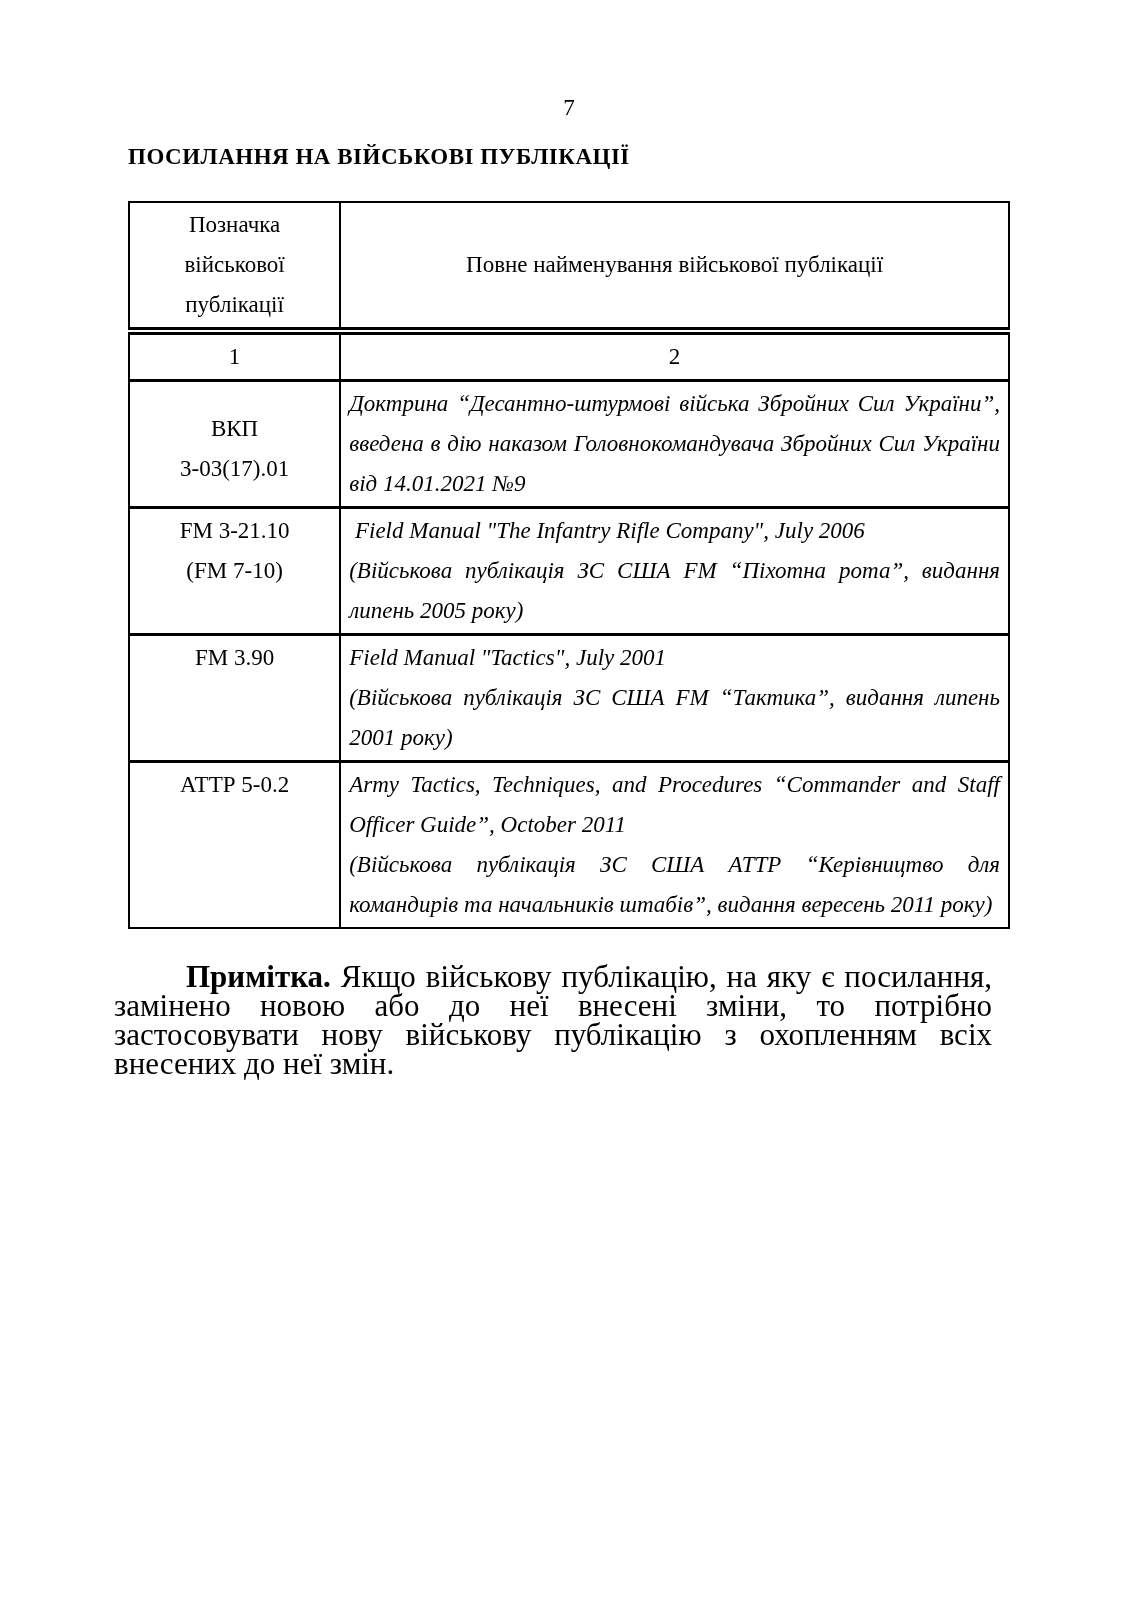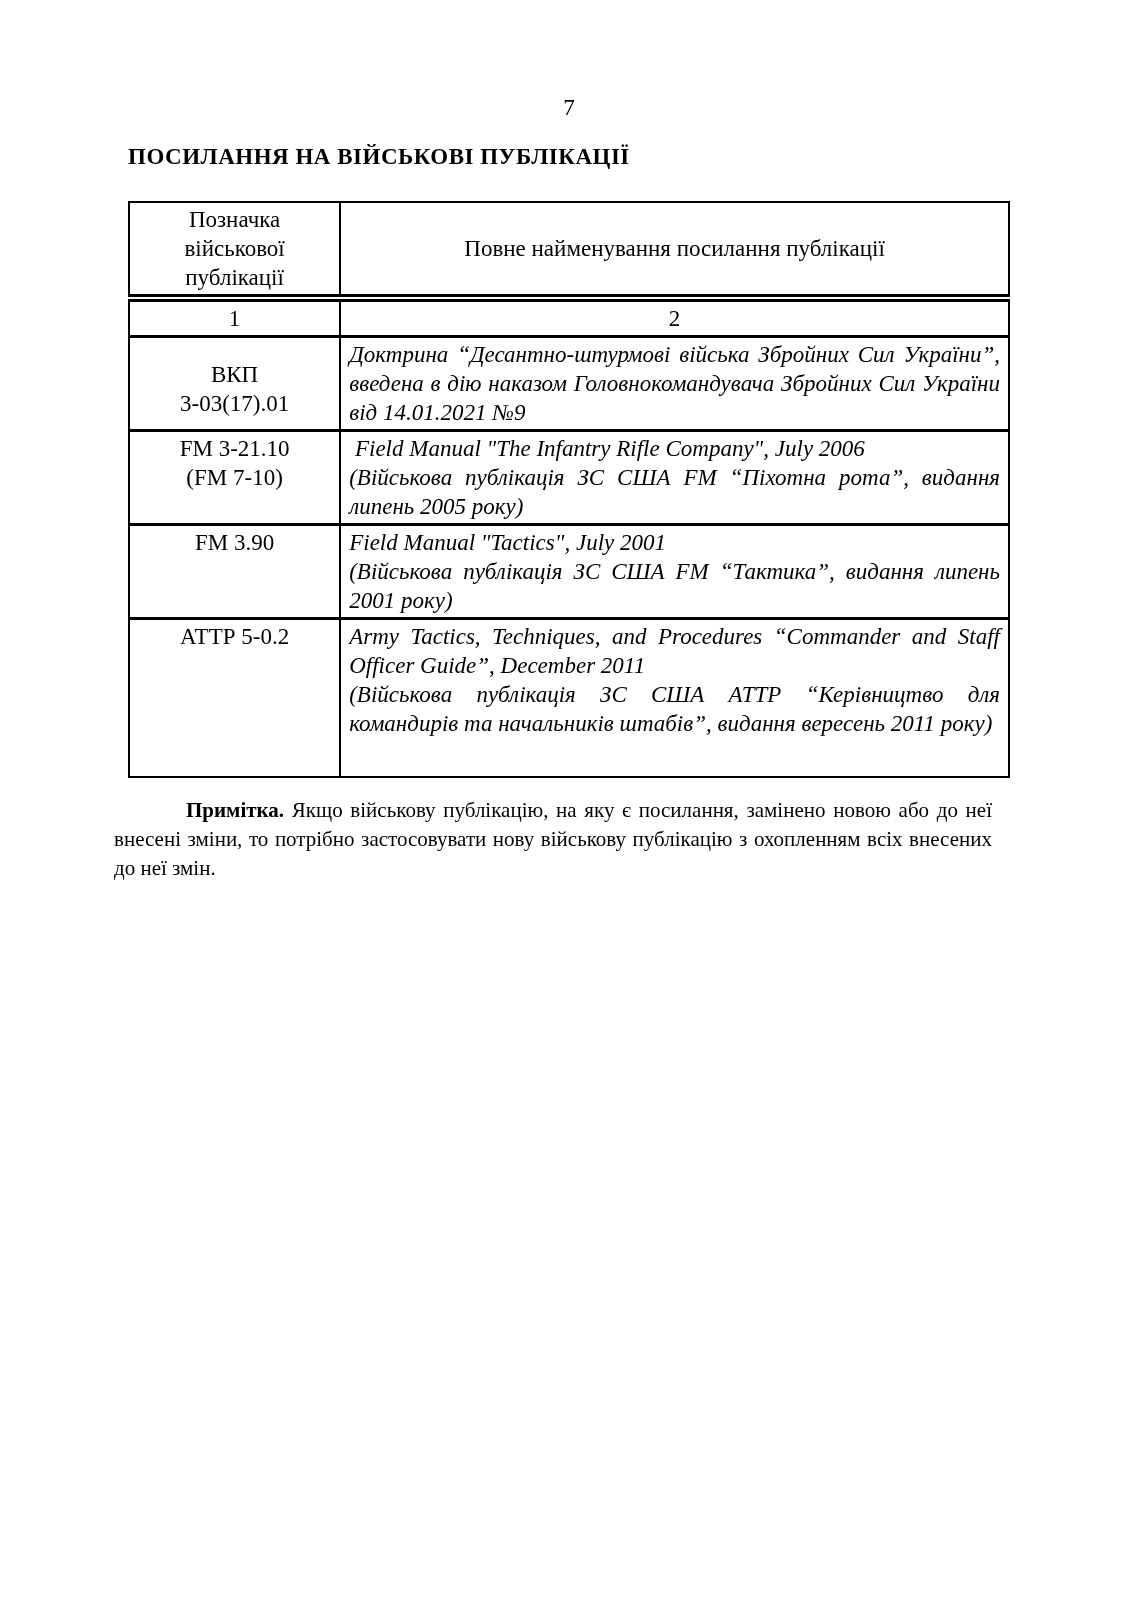--- a/index.html
+++ b/index.html
@@ -36,21 +36,21 @@
     width: 882px;
     border-collapse: collapse;
     table-layout: fixed;
     border: 2px solid #000;
   }
   table.pub-table col.c1 { width: 24%; }
   table.pub-table col.c2 { width: 76%; }
   table.pub-table td {
     border: 2px solid #000;
     font-size: 23px;
-    line-height: 29px;
+    line-height: 40px;
     padding: 2px 8px;
     vertical-align: top;
     overflow: hidden;
   }
   tr.head-row td {
     height: 92px;
     text-align: center;
     vertical-align: middle;
     border-bottom: 8px double #000;
     padding: 2px 10px;
@@ -62,24 +62,24 @@
   }
   tr.body-row td { border-bottom: 3px solid #000; }
   tr.body-row:last-child td { border-bottom: 2px solid #000; }
   td.designation { text-align: center; padding-top: 3px; }
   td.designation.v-mid { vertical-align: middle; padding-top: 12px; }
   td.description { text-align: justify; padding-top: 3px; padding-bottom: 4px; font-style: italic; }
   td.description .para { text-align: justify; }
   tr.row-attp td { height: 158px; }
   tr.row-vkp td, tr.row-fm1 td, tr.row-fm2 td { height: 86px; }
   .note {
-    margin-top: 18px;
+    margin-top: 33px;
     margin-left: 114px;
     width: 878px;
-    font-size: 21px;
+    font-size: 31px;
     line-height: 29px;
     text-align: justify;
     text-indent: 72px;
   }
   .note .note-label { font-weight: bold; }
 </style>
 </head>
 <body>
 
 <div class="page-number">7</div>
@@ -87,21 +87,21 @@
 <h1 class="doc-title">ПОСИЛАННЯ НА ВІЙСЬКОВІ ПУБЛІКАЦІЇ</h1>
 
 <table class="pub-table">
   <colgroup>
       <col class="c1">
       <col class="c2">
     </colgroup>
   <tbody>
     <tr class="head-row">
       <td>Позначка військової публікації</td>
-      <td>Повне найменування посилання публікації</td>
+      <td>Повне найменування військової публікації</td>
     </tr>
     <tr class="num-row">
       <td>1</td>
       <td>2</td>
     </tr>
     <tr class="body-row row-vkp">
       <td class="designation v-mid">
         <div>ВКП</div>
         <div>3-03(17).01</div>
       </td>
@@ -126,20 +126,20 @@
       <td class="description">
         <div class="para">Field Manual "Tactics", July 2001</div>
         <div class="para">(Військова публікація ЗС США FM “Тактика”, видання липень 2001 року)</div>
       </td>
     </tr>
     <tr class="body-row row-attp">
       <td class="designation">
         <div>АТТР 5-0.2</div>
       </td>
       <td class="description">
-        <div class="para">Army Tactics, Techniques, and Procedures “Commander and Staff Officer Guide”, December 2011</div>
+        <div class="para">Army Tactics, Techniques, and Procedures “Commander and Staff Officer Guide”, October 2011</div>
         <div class="para">(Військова публікація ЗС США АТТР “Керівництво для командирів та начальників штабів”, видання вересень 2011 року)</div>
       </td>
     </tr>
   </tbody>
 </table>
 
 <p class="note"><span class="note-label">Примітка.</span><span>&nbsp;</span><span>Якщо військову публікацію, на яку є посилання, замінено новою або до неї внесені зміни, то потрібно застосовувати нову військову публікацію з охопленням всіх внесених до неї змін.</span></p>
 
 </body></html>

